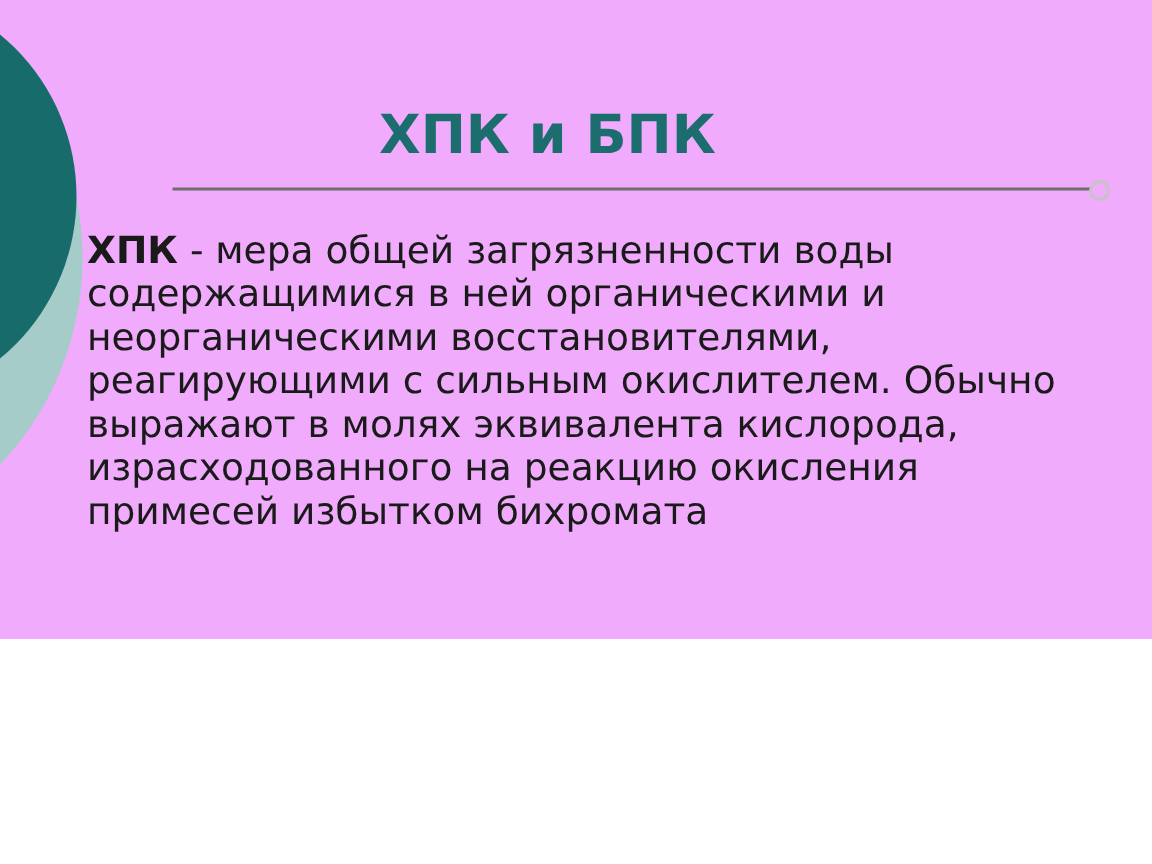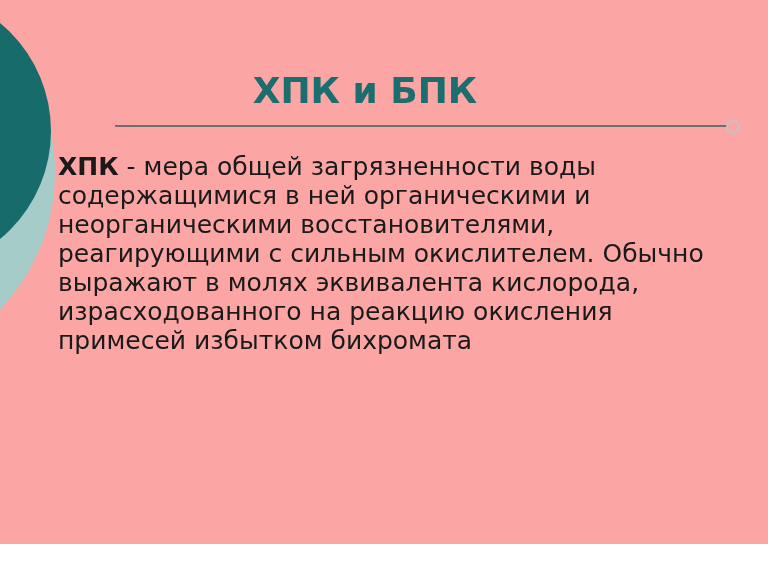--- a/index.html
+++ b/index.html
@@ -1,20 +1,20 @@
 <!DOCTYPE html>
 <html><head>
 <meta charset="utf-8">
 <style>
   html, body { margin: 0; padding: 0; }
   .slide {
     position: relative;
     width: 768px;
-    height: 544px;
-    background: #fca5a5;
+    height: 426px;
+    background: #f0abfc;
     overflow: hidden;
     font-family: "DejaVu Sans", "Liberation Sans", sans-serif;
   }
   
   .circle { position: absolute; border-radius: 50%; }
   .circle-light {
     left: -345px; top: -28px;
     width: 400px; height: 400px;
     background: #A6CCC9;
     z-index: 1;

